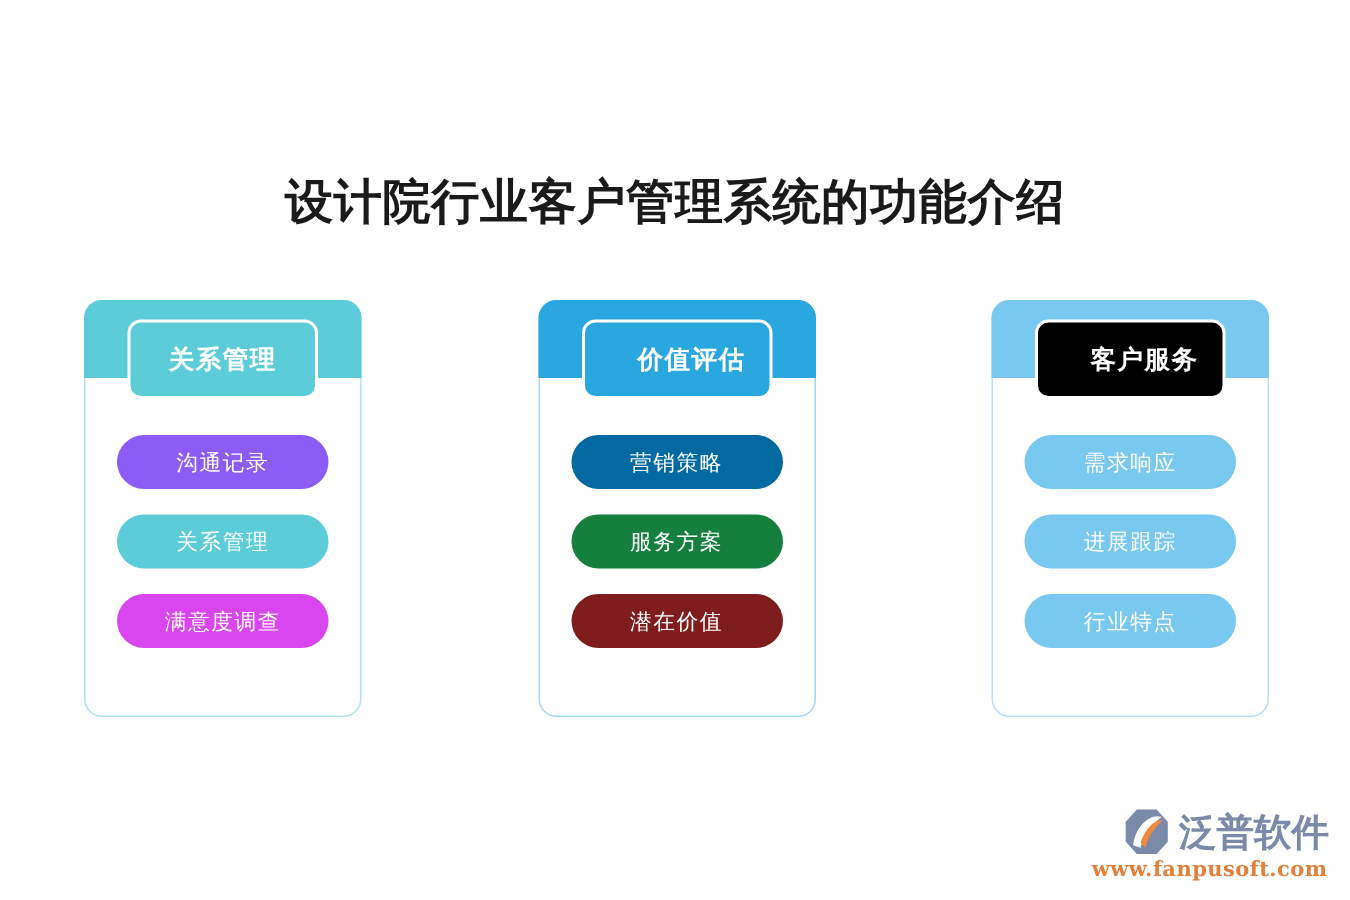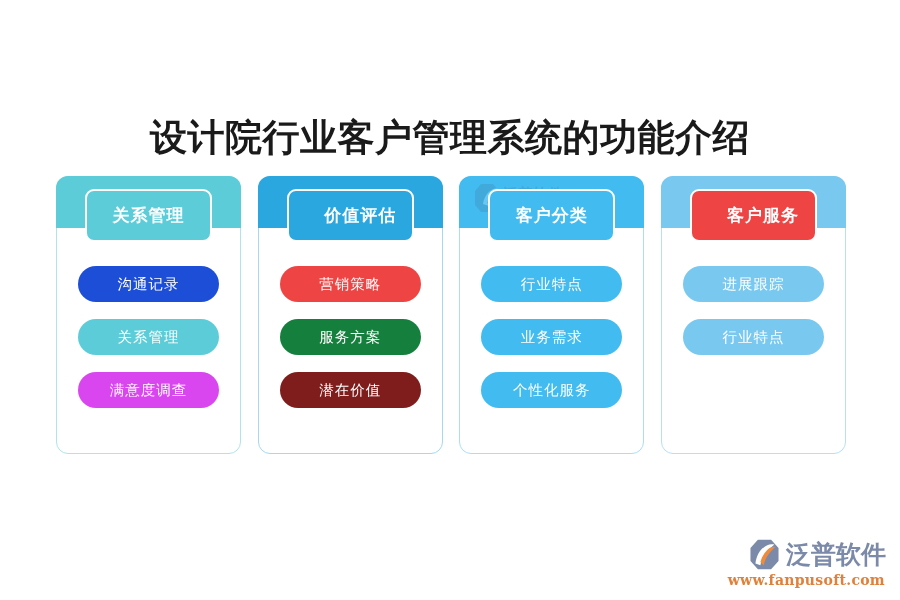--- a/index.html
+++ b/index.html
@@ -17,31 +17,31 @@
   }
 
   
   .page-title {
     position: absolute;
     top: 113px;
     left: 0;
     width: 900px;
     text-align: center;
     font-family: "DejaVu Serif", "Liberation Serif", serif;
-    font-size: 37px;
+    font-size: 32px;
     font-weight: bold;
     color: #1a1a1a;
     letter-spacing: 0.5px;
     white-space: nowrap;
   }
 
   
   .columns {
     position: absolute;
-    top: 176px;
+    top: 200px;
     left: 56px;
     width: 790px;
     height: 278px;
     display: flex;
     justify-content: space-between;
   }
 
   
   .card {
     position: relative;
@@ -176,61 +176,44 @@
 
 <div class="page-title">设计院行业客户管理系统的功能介绍</div>
 
 <div class="columns">
 
   <div class="card">
     <div class="card-body" style="border-color: rgb(174, 228, 234);"></div>
     <div class="card-band" style="background: rgb(92, 205, 216);"></div>
     <div class="card-header" style="background: rgb(92, 205, 216);">关系管理</div>
     <div class="card-items">
-      <div class="pill" style="background: #1d4ed8;">沟通记录</div>
+      <div class="pill" style="background: #8b5cf6;">沟通记录</div>
       <div class="pill" style="background: rgb(92, 205, 216);">关系管理</div>
       <div class="pill" style="background: #d946ef;">满意度调查</div>
     </div>
   </div>
 
   <div class="card">
     <div class="card-body" style="border-color: rgb(163, 217, 242);"></div>
     <div class="card-band" style="background: rgb(43, 167, 224);"></div>
     <div class="card-header" style="background: rgb(43, 167, 224); padding-left: 20px;">价值评估</div>
     <div class="card-items">
-      <div class="pill" style="background: #ef4444;">营销策略</div>
+      <div class="pill" style="background: #0369a1;">营销策略</div>
       <div class="pill" style="background: #15803d;">服务方案</div>
       <div class="pill" style="background: #7f1d1d;">潜在价值</div>
     </div>
   </div>
 
-  <div class="card">
-    <div class="card-body" style="border-color: rgb(169, 223, 246);"></div>
-    <div class="card-band" style="background: rgb(65, 187, 240);">
-      <svg class="band-watermark" viewBox="0 0 96 40">
-        <path d="M14 6 L26 6 L32 13 L32 27 L26 34 L14 34 L8 27 L8 13 Z" fill="#4a6c8c"></path>
-        <path d="M16 26 C18 14, 27 9, 31 11 C26 16, 23 22, 22 28 Z" fill="#ffffff"></path>
-        <path d="M20 25 C23 16, 29 12, 32 13 C28 18, 25 23, 24 28 Z" fill="#e8923c"></path>
-        <text x="36" y="21" font-family="DejaVu Sans, sans-serif" font-size="15" font-weight="bold" fill="#4a6c8c">泛普软件</text>
-        <text x="36" y="33" font-family="DejaVu Serif, serif" font-size="7" font-weight="bold" fill="#c8742e">www.fanpusoft.com</text>
-      </svg>
-    </div>
-    <div class="card-header" style="background: rgb(65, 187, 240);">客户分类</div>
-    <div class="card-items">
-      <div class="pill" style="background: rgb(65, 187, 240);">行业特点</div>
-      <div class="pill" style="background: rgb(65, 187, 240);">业务需求</div>
-      <div class="pill" style="background: rgb(65, 187, 240);">个性化服务</div>
-    </div>
-  </div>
 
   <div class="card">
     <div class="card-body" style="border-color: rgb(183, 223, 245);"></div>
     <div class="card-band" style="background: rgb(121, 200, 240);"></div>
-    <div class="card-header" style="background: #ef4444; padding-left: 19px;">客户服务</div>
+    <div class="card-header" style="background: #000000; padding-left: 19px;">客户服务</div>
     <div class="card-items">
+      <div class="pill" style="background: rgb(121, 200, 240);">需求响应</div>
       <div class="pill" style="background: rgb(121, 200, 240);">进展跟踪</div>
       <div class="pill" style="background: rgb(121, 200, 240);">行业特点</div>
     </div>
   </div>
 
 </div>
 
 <div class="brand">
   <div class="brand-row">
     <svg class="brand-mark" viewBox="0 0 40 40">

